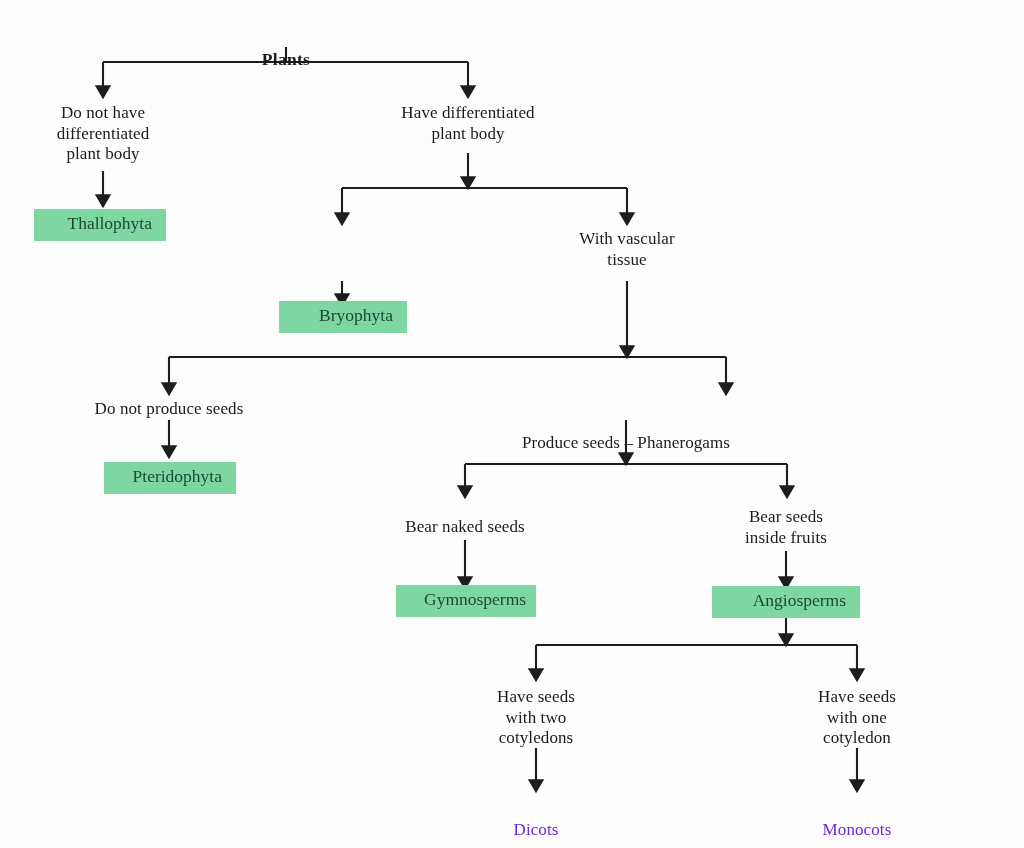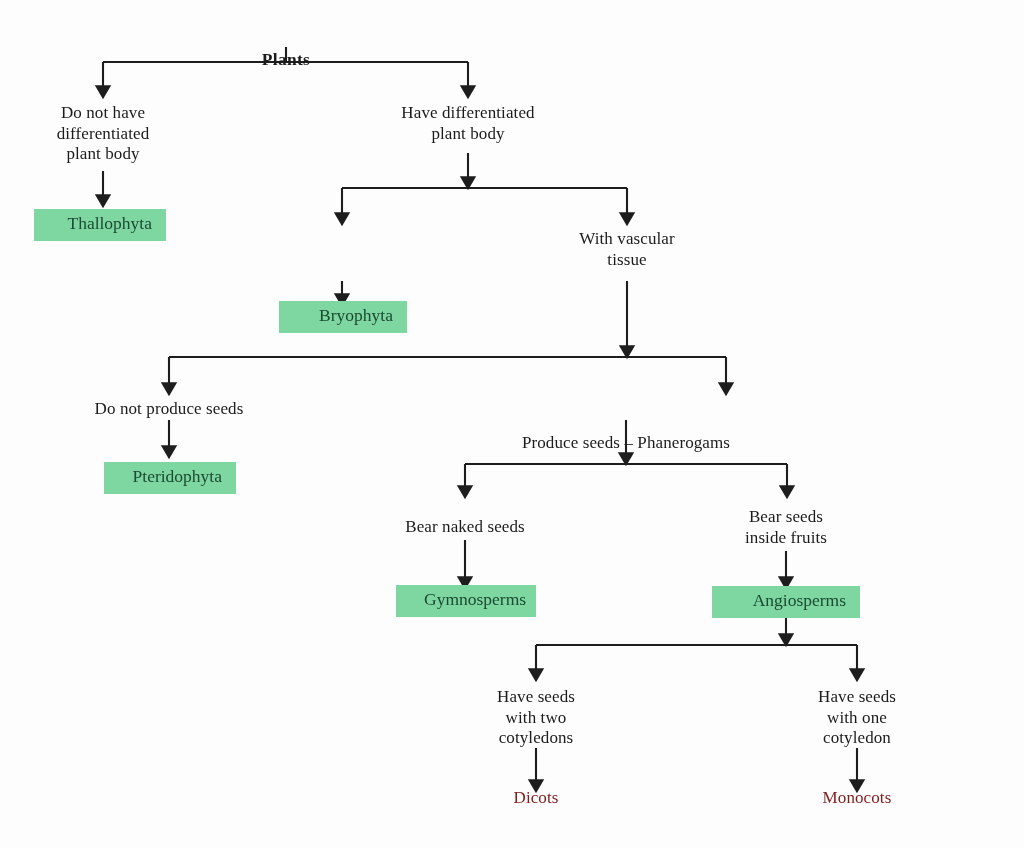--- a/index.html
+++ b/index.html
@@ -34,21 +34,22 @@
     white-space: pre-line;
     font-size: 17px;
     letter-spacing: 0.1px;
   }
   .node.root {
     font-weight: bold;
     font-size: 17.5px;
     letter-spacing: 0.3px;
   }
   .node.terminal {
-    color: #7f1d1d;
+    color: #6d28d9;
+    margin-top: 32px;
   }
   .chip {
     position: absolute;
     background: #7ED6A1;
     color: #1c4a32;
     font-size: 17.5px;
     text-align: right;
     line-height: 1.0;
     padding: 6px 14px 8px 28px;
     box-sizing: border-box;

